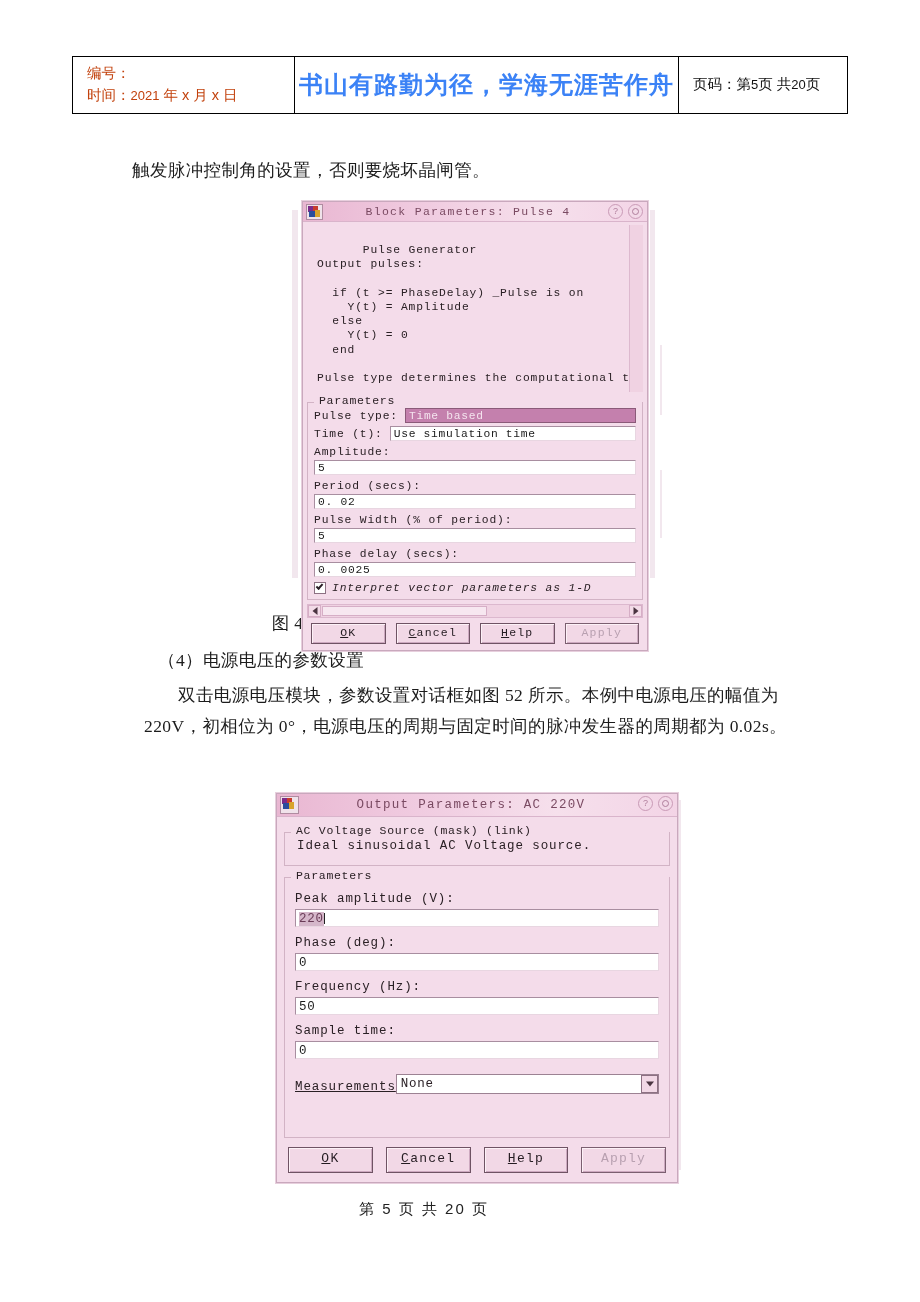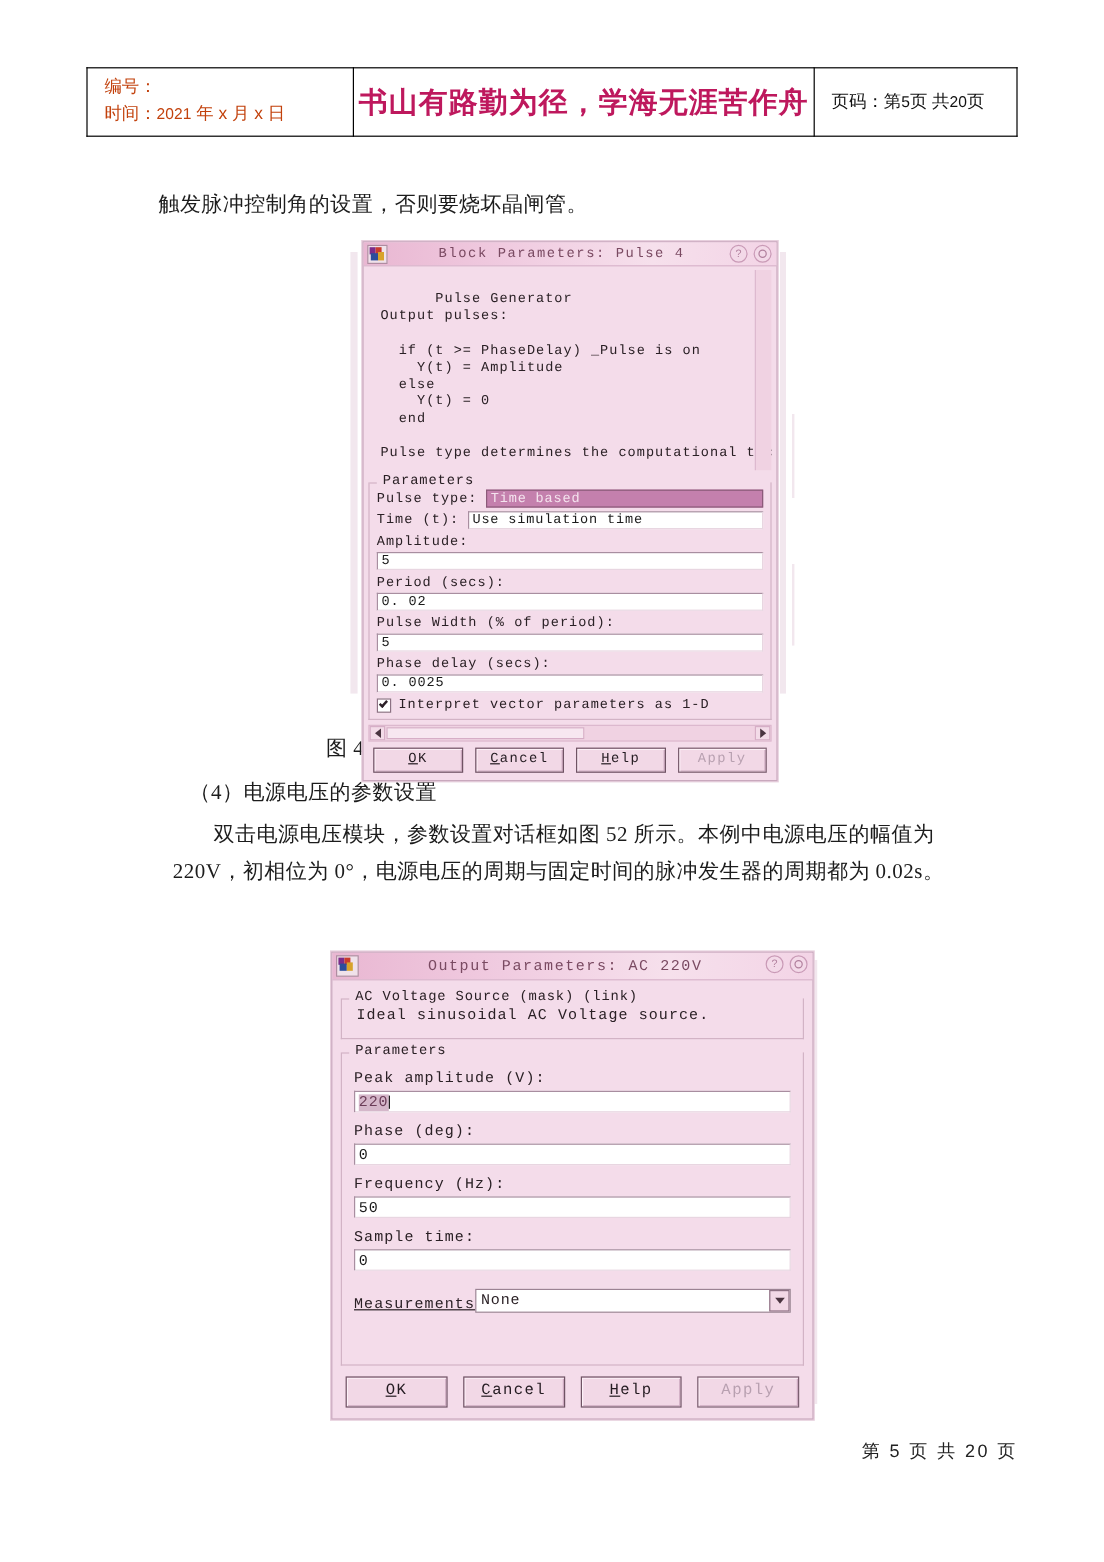--- a/index.html
+++ b/index.html
@@ -36,21 +36,21 @@
     font-size: 14.5px;
     line-height: 1.5;
     color: #c2410c;
   }
   .hdr-cell-mid {
     width: 360px;
     text-align: center;
     padding: 6px 4px !important;
   }
   .hdr-motto {
-    color: #be185d;
+    color: #3b82f6;
     font-family: "Liberation Serif", serif;
     font-weight: bold;
     font-size: 24px;
     letter-spacing: 1px;
     white-space: nowrap;
   }
   .hdr-cell-right {
     padding: 6px 0 6px 14px !important;
     font-family: "Liberation Sans", sans-serif;
     font-size: 14.5px;
@@ -70,21 +70,21 @@
   }
   .p-top      { left: 132px; top: 155px; }
   .fig-cap    { left: 0;     top: 608px; width: 920px; text-align: center; }
   .p-4        { left: 158px; top: 645px; }
   .p-body     { left: 144px; top: 680px; width: 660px; text-indent: 34px; }
 
   .footer-note {
     position: absolute;
     left: 0; top: 1200px;
     width: 848px;
-    text-align: right;
+    text-align: center;
     font-family: "Liberation Sans", sans-serif;
     font-size: 15px;
     letter-spacing: 2px;
     color: #222;
   }
 
   
   .mldialog {
     position: absolute;
     background: #f4dcea;
@@ -275,20 +275,21 @@
     color: #6a3c57;
   }
 
   .chk-row {
     display: flex;
     align-items: center;
     gap: 6px;
     margin-top: 5px;
     font-size: 11.3px;
     letter-spacing: 0.85px;
+    font-style: italic;
   }
   .chk {
     width: 10px; height: 10px;
     background: #ffffff;
     border: 1px solid #8d7183;
     position: relative;
     flex: none;
   }
   .chk::after {
     content: "";

